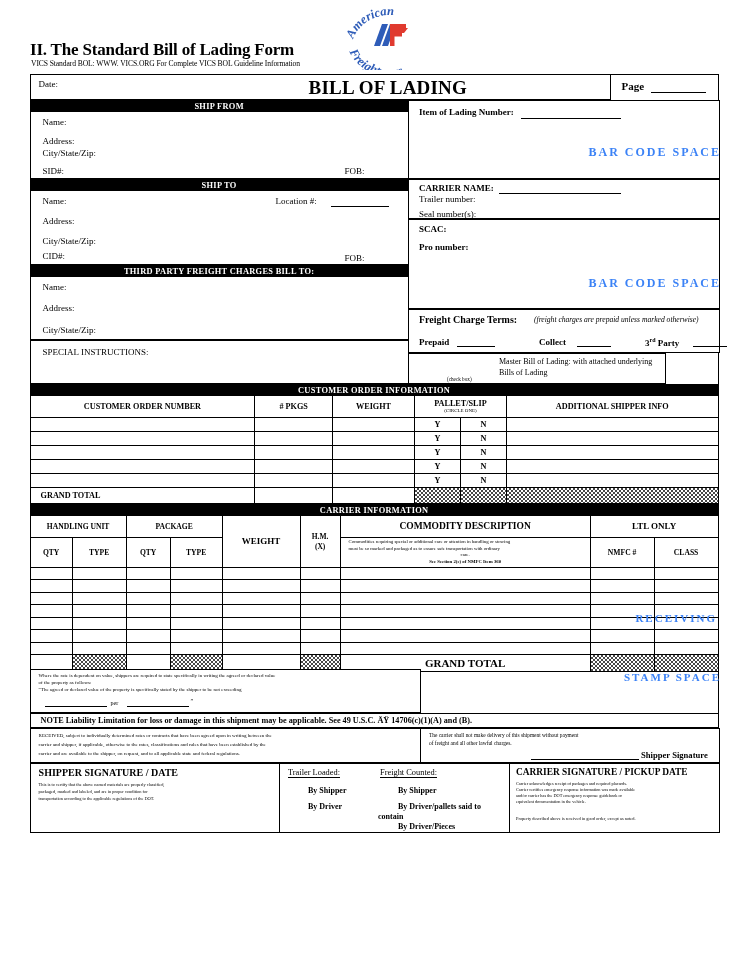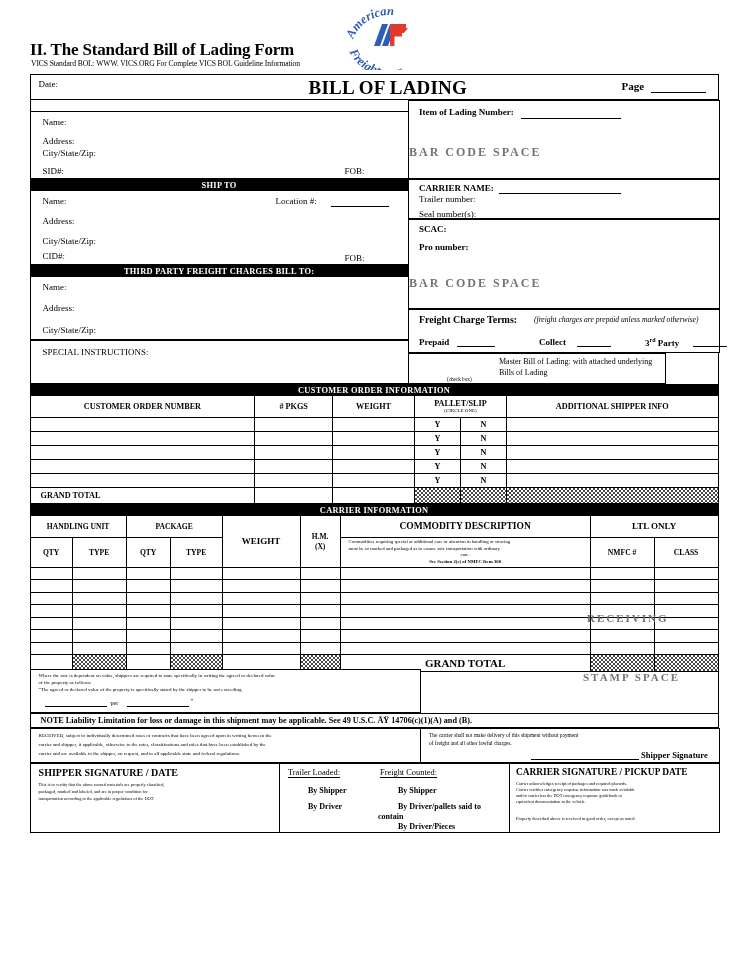--- a/index.html
+++ b/index.html
@@ -48,22 +48,22 @@
   .lbl-xs { position:absolute; font-size:5.2px; line-height:7px; }
   .ital { font-style:italic; }
 
   .rule { position:absolute; border-bottom:1px solid #000; height:0; }
 
   .big-title {
     position:absolute; font-size:19px; font-weight:bold; letter-spacing:.2px;
   }
 
   .watermark {
-    position:absolute; color:#737373; font-weight:bold;
-    letter-spacing:2px; font-size:12px; text-align:left;
+    position:absolute; color:#3b82f6; font-weight:bold;
+    letter-spacing:2px; font-size:12px; text-align:right;
     white-space:nowrap;
   }
 
   
   .hatch {
     position:absolute;
     background-image:
       repeating-conic-gradient(#000 0% 25%, #fff 0% 50%);
     background-size:4px 4px;
     background-position:0 0;
@@ -113,27 +113,28 @@
           <rect x="52" y="20" width="4.5" height="22" fill="#e03a2f"></rect>
           <rect x="52" y="28" width="12" height="4.5" fill="#e03a2f"></rect>
           <polygon points="56,24 70,24 66,29 56,29" fill="#e03a2f"></polygon>
         </g>
       </svg>
     </div>
   </div>
 
   <div class="frame">
 
-    <div class="bx" style="left:-1.4px; top:-1.4px; width:689px; height:26px;padding-left:28px;">
+    <div class="bx" style="left:-1.4px; top:-1.4px; width:581px; height:26px;padding-left:28px;">
       <span class="lbl" style="left:8px; top:4px;">Date:</span>
       <span class="big-title" style="left:278px; top:2px;">BILL OF LADING</span>
       <span class="lbl-b" style="left:591px; top:5px; font-size:11px;">Page</span>
       <div class="rule" style="left:620px; top:17px; width:55px;"></div>
     </div>
 
+    <div class="band" style="left:-1.4px; top:24.6px; width:379px; height:11px; padding-top:1px;">SHIP FROM</div>
     <div class="bx" style="left:-1.4px; top:35.6px; width:379px; height:68px;">
       <span class="lbl" style="left:12px; top:5px;">Name:</span>
       <span class="lbl" style="left:12px; top:24px;">Address:</span>
       <span class="lbl" style="left:12px; top:36px;">City/State/Zip:</span>
       <span class="lbl" style="left:12px; top:54px;">SID#:</span>
       <span class="lbl" style="left:314px; top:54px;">FOB:</span>
     </div>
 
     <div class="band" style="left:-1.4px; top:103.6px; width:379px; height:11px; padding-top:1px;">SHIP TO</div>
     <div class="bx" style="left:-1.4px; top:114.6px; width:379px; height:75px;">

